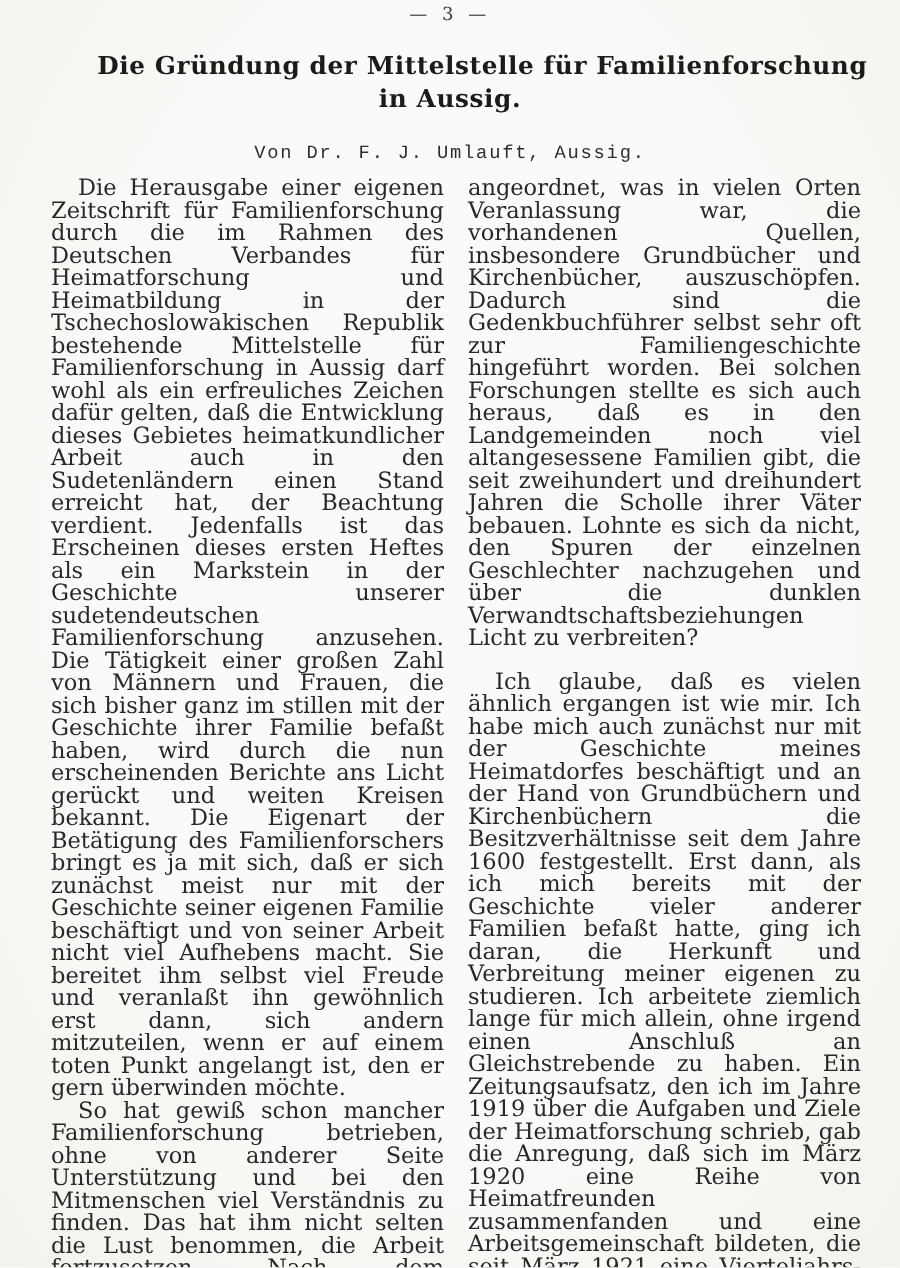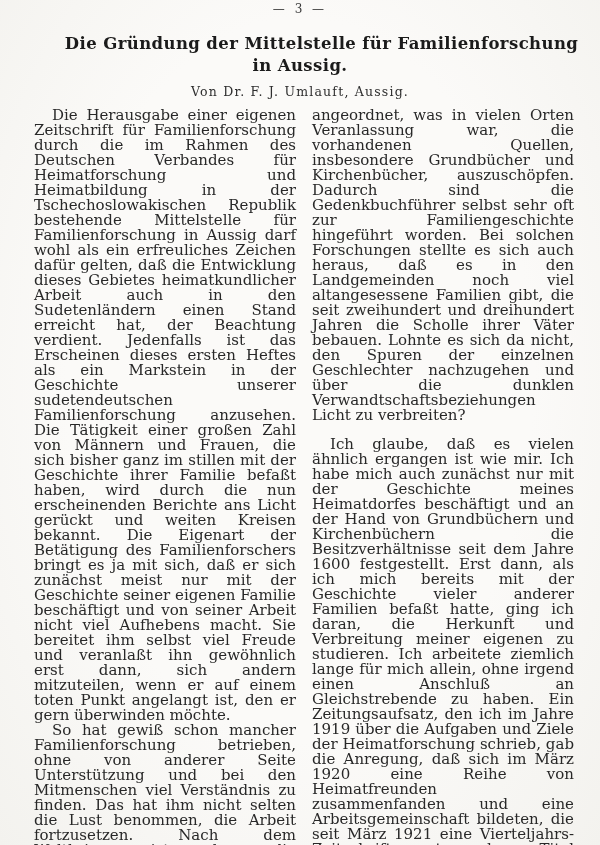--- a/index.html
+++ b/index.html
@@ -39,25 +39,26 @@
     letter-spacing:0.4px;
     padding-left:43px;
   }
   .title-line2{
     font-size:16.5px;
     line-height:22px;
     letter-spacing:0.4px;
     text-align:center;
   }
   .byline{
-    margin-top:7px;
+    margin-top:18px;
     text-align:center;
     font-size:12.5px;
     letter-spacing:1.2px;
     color:#2e2e2e;
+    font-family:Liberation Mono, monospace;
   }
   .columns{
     display:flex;
     gap:16px;
     padding:9px 26px 0 34px;
   }
   .col{
     width:262px;
     font-size:15px;
     line-height:15px;

